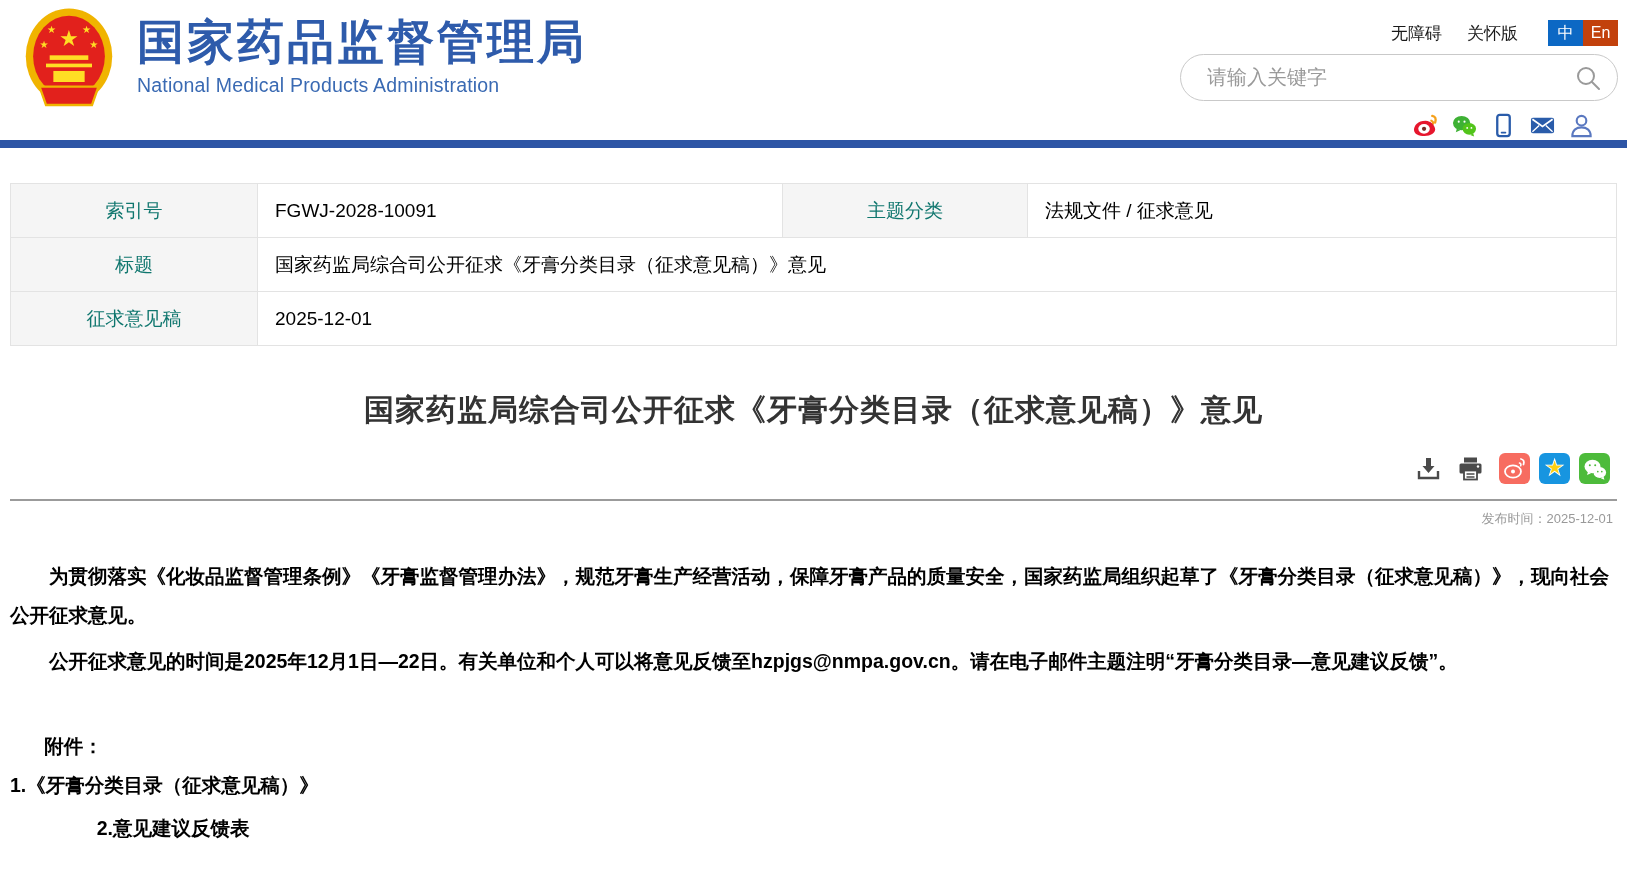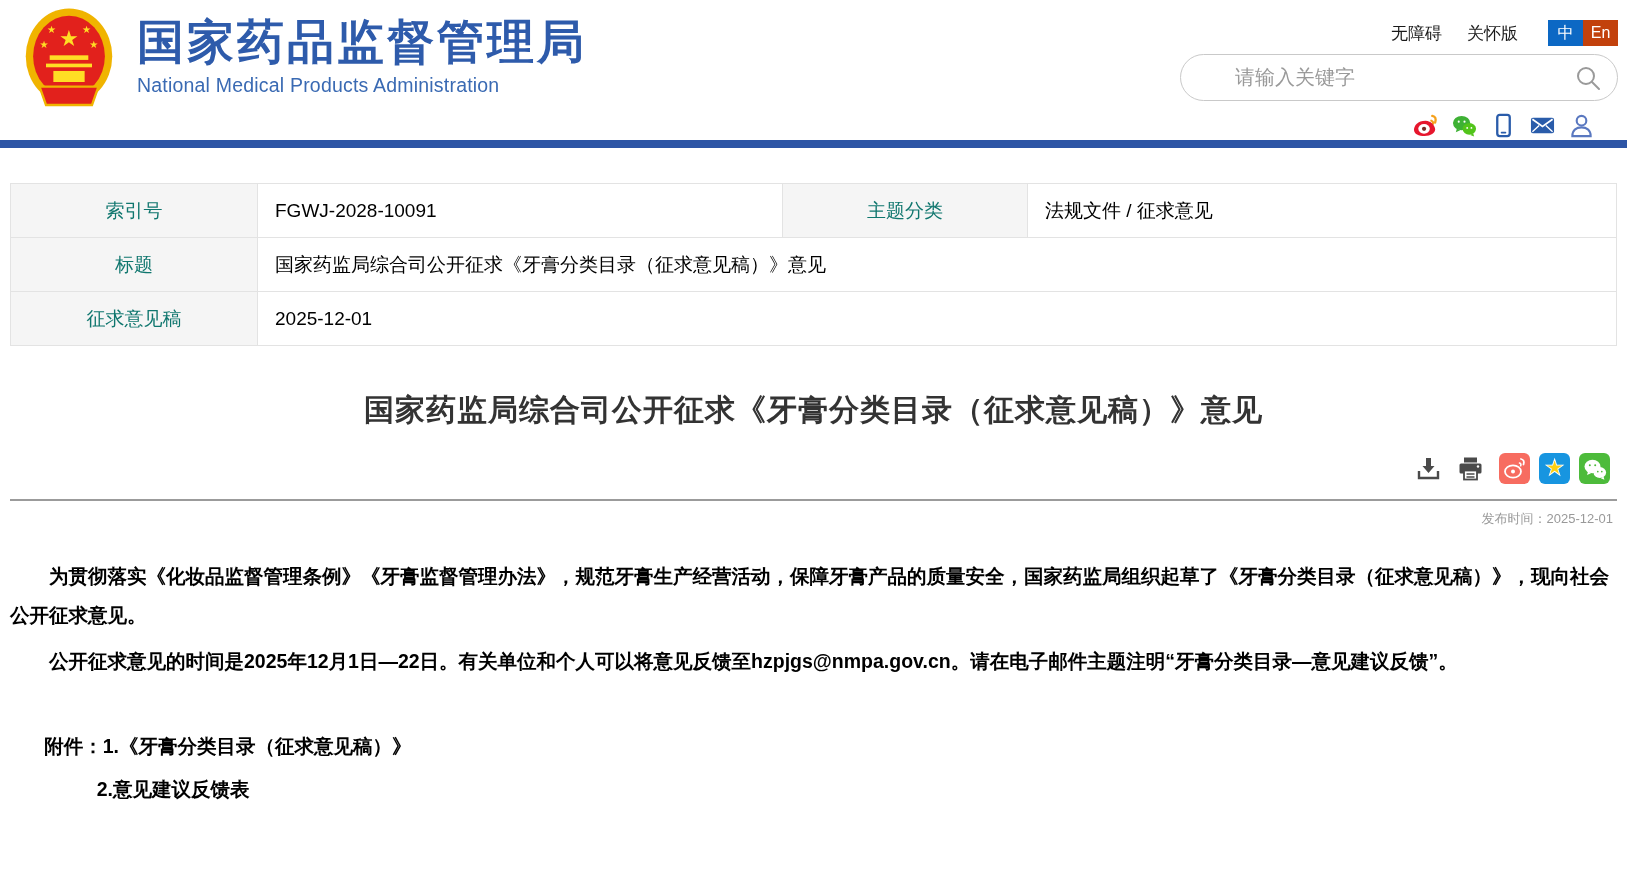--- a/index.html
+++ b/index.html
@@ -25,21 +25,21 @@
   .lang-switch { display:flex; margin-left:30px; }
   .lang-btn { width:35px; height:26px; display:flex; align-items:center; justify-content:center;
               font-size:16px; color:#fff; cursor:pointer; }
   .lang-zh { background:#0c68c4; }
   .lang-en { background:#c2410c; }
 
   .search-pill { margin-top:8px; margin-left:auto; width:438px; height:47px;
                  border:1px solid #c9c9c9; border-radius:24px;
                  display:flex; align-items:center; padding:0 16px 0 24px; background:#fff; }
   .search-input { border:none; outline:none; flex:1; font-size:20px; color:#333; background:transparent;
-                  font-family:inherit;margin-left:28px; }
+                  font-family:inherit; }
   .search-input::placeholder { color:#9a9a9a; }
   .search-btn { width:26px; height:26px; flex:0 0 auto; cursor:pointer; }
 
   .social-row { display:flex; justify-content:flex-end; align-items:center; gap:14px; margin-top:12px; padding-right:24px; }
   .social-icon { width:25px; height:25px; cursor:pointer; }
 
   .blue-bar { height:8px; background:#2d55a5; width:100%; }
 
   
   .main { padding:0 10px; }
@@ -60,21 +60,21 @@
   .share-qzone  { background:#1795e0; }
   .share-wechat { background:#4dbb3b; }
 
   .divider { border:none; border-top:2px solid #9b9b9b; margin:15px 0 0 0; }
 
   .pub-time { text-align:right; color:#999; font-size:13px; margin-top:9px; padding-right:4px; }
 
   .body-text { margin-top:29px; font-size:19.5px; line-height:2.0; color:#000;font-weight:bold; }
   .body-text p { margin:7px 0; text-indent:2em; }
   .attachments { margin-top:46px; }
-  .att-line { display:flex; margin:4px 0; line-height:2.0; }
+  .att-line { display:flex; margin:4px 0; line-height:2.0;flex-direction:column; }
   .att-label { margin-left:1.75em; white-space:pre; }
   .att-line2 { margin-left:4.45em; }
   .att-link { color:#000; text-decoration:none; cursor:pointer; }
 </style>
 </head>
 <body>
 
 <div class="page">
 
   <header class="header">

